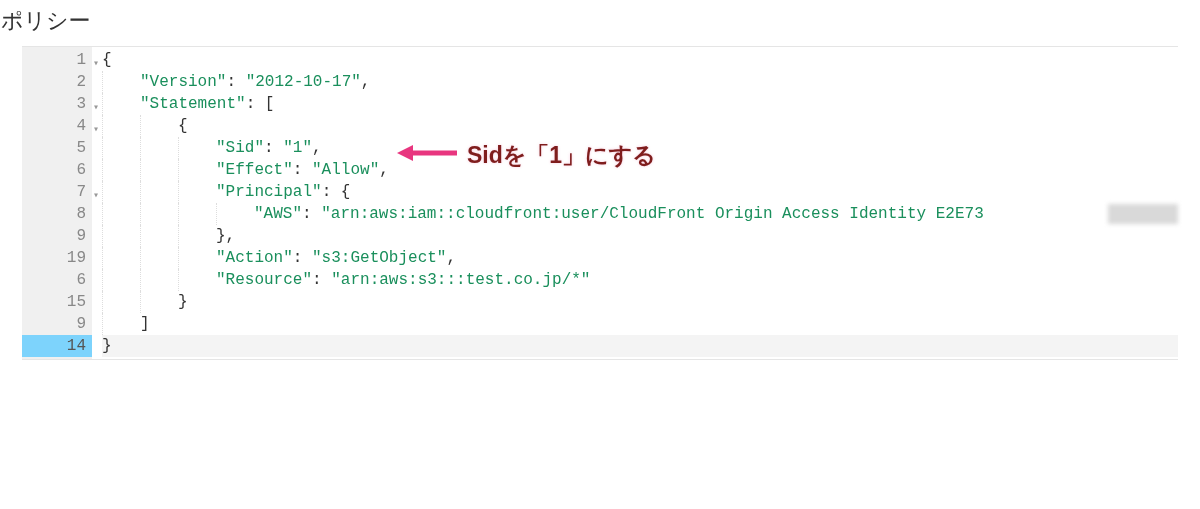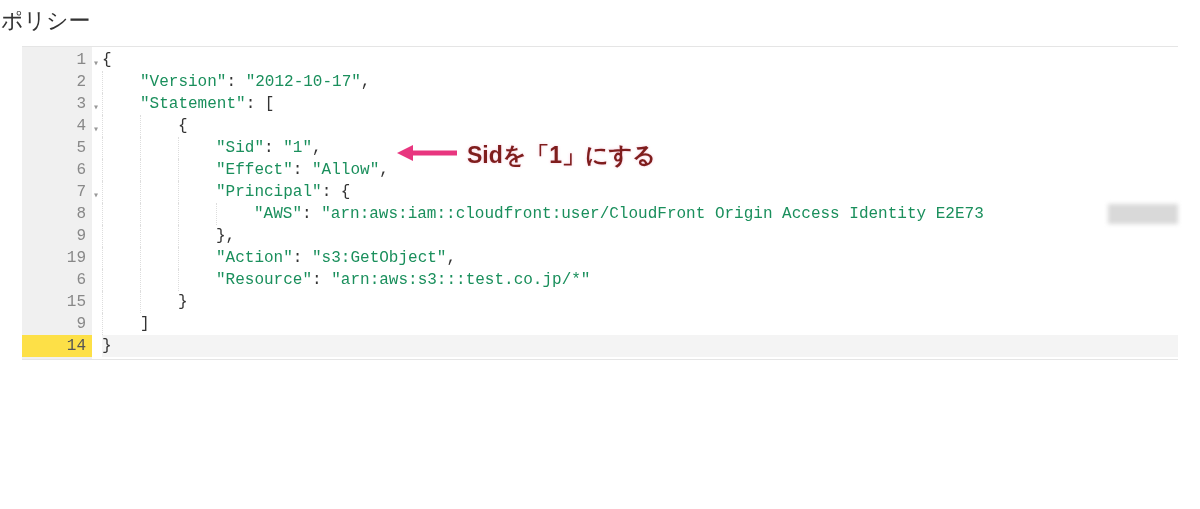--- a/index.html
+++ b/index.html
@@ -38,21 +38,21 @@
       padding: 2px 0;
       width: 70px;
       flex-shrink: 0;
     }
     .gutter-line {
       padding-right: 6px;
       position: relative;
       height: 22px;
     }
     .gutter-line.active {
-      background: #fde047;
+      background: #7dd3fc;
       color: #555;
     }
     .fold {
       position: absolute;
       right: -9px;
       top: 4px;
       font-size: 10px;
       color: #999;
       width: 10px;
       text-align: center;

